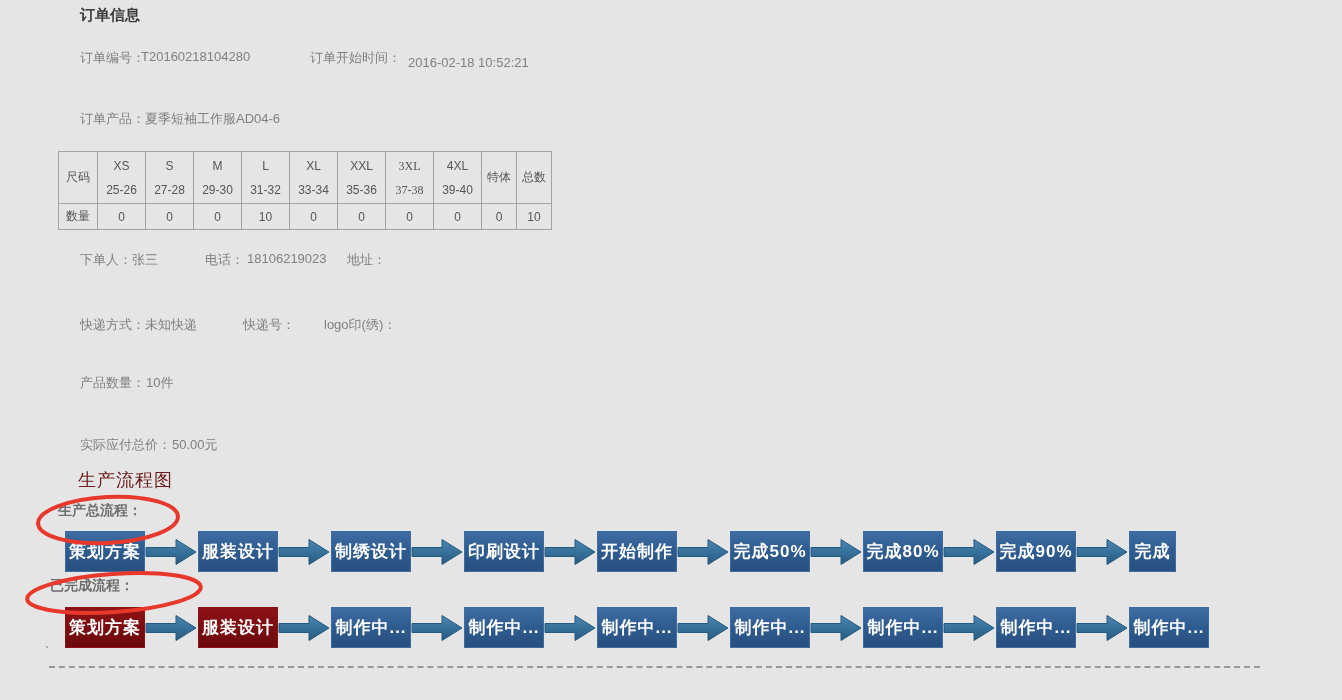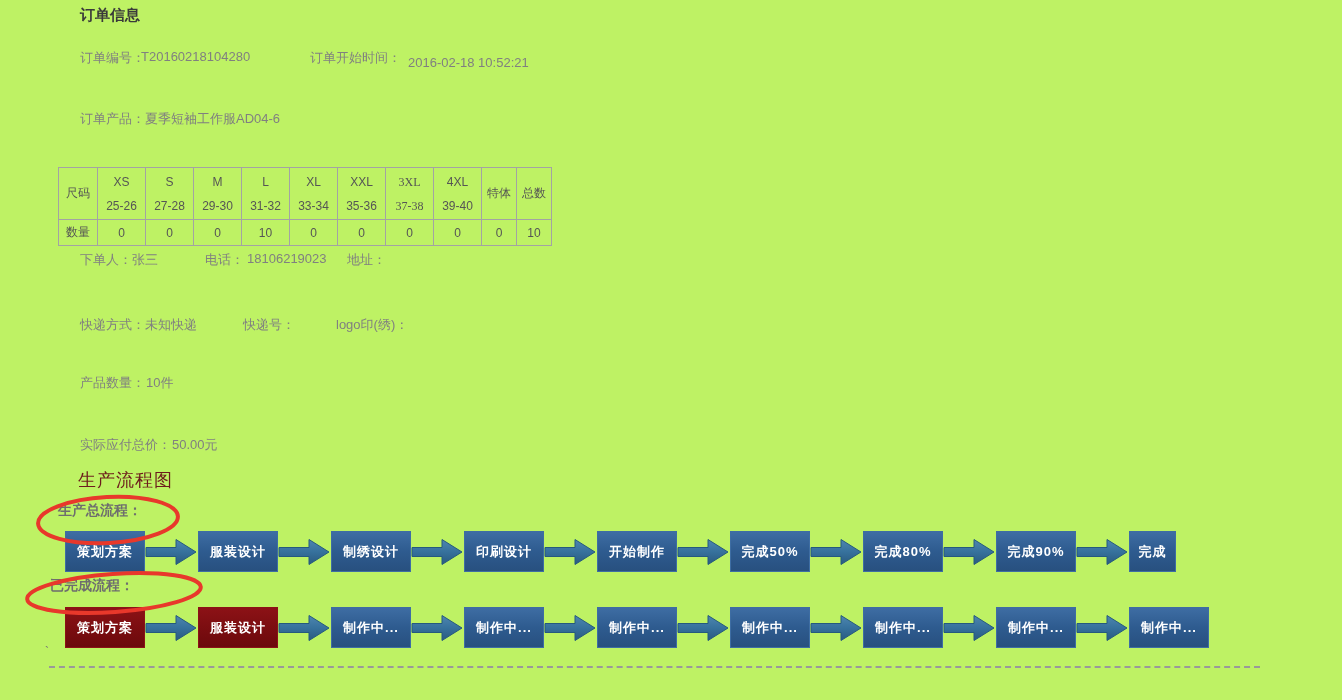--- a/index.html
+++ b/index.html
@@ -1,42 +1,42 @@
 <!DOCTYPE html>
 <html style="--box-blue: #2e5b8f; --box-maroon: #7a0d10; --arrow-blue: #36719c; --annotation-red: #e8382b; --flow-title: #6d1c1c; --text-gray: #808080; --table-border: #a3a3a3;"><head>
 <meta charset="utf-8">
 <style>
   html,body{margin:0;padding:0;background:#fff;}
   #screen{
     position:relative; width:1342px; height:700px; overflow:hidden;
-    background:#bef264; font-family:"Liberation Sans","DejaVu Sans",sans-serif;
+    background:#e5e5e5; font-family:"Liberation Sans","DejaVu Sans",sans-serif;
   }
   .t{ position:absolute; font-size:13px; color:var(--text-gray); white-space:nowrap; }
   .heading{ position:absolute; left:80px; top:6px; font-size:15px; font-weight:bold; color:#3a3a3a; }
   
   .size-table{
-    position:absolute; left:58px; top:167px; border-collapse:collapse; table-layout:fixed;
+    position:absolute; left:58px; top:151px; border-collapse:collapse; table-layout:fixed;
     color:#555; font-size:12px; text-align:center;
   }
   .size-table td{ border:1px solid var(--table-border); padding:0; }
   .size-table tr.hdr td{ height:51px; }
   .size-table tr.qty td{ height:25px; }
   .size-table .rowhead{ width:38px; }
   .hl{ height:24px; line-height:24px; }
   
   .flow-title{
     position:absolute; left:78px; top:468px; font-size:18px; font-weight:normal;
     color:var(--flow-title); font-family:"Liberation Serif","DejaVu Serif",serif; letter-spacing:1px;
   }
   .flow-label{ position:absolute; font-size:14px; font-weight:bold; color:#6e6e6e; white-space:nowrap; }
   .flow-row{ position:absolute; left:65px; display:flex; align-items:center; }
   .flow-box{
     box-sizing:border-box; width:80px; height:41px; flex:0 0 auto;
     display:flex; align-items:center; justify-content:center;
-    color:#fff; font-weight:bold; font-size:13px; letter-spacing:1px; white-space:nowrap;
+    color:#fff; font-weight:bold; font-size:17px; letter-spacing:1px; white-space:nowrap;
   }
   .flow-box.blue{ background:linear-gradient(180deg,#3e6da3 0%, var(--box-blue) 50%, #28507f 100%); border:1px solid #3e6da3; }
   .flow-box.maroon{ background:linear-gradient(180deg,#8c1216 0%, var(--box-maroon) 55%, #6c090c 100%); border:1px solid #8c1216; }
   .flow-arrow{ flex:0 0 auto; display:block; }
   .annotations{ position:absolute; left:20px; top:490px; z-index:5; pointer-events:none; }
   .annotations ellipse{ fill:none; stroke:var(--annotation-red); stroke-width:4; }
   .stray{ position:absolute; left:45px; top:645px; font-size:12px; color:#777; }
   .divider{ position:absolute; left:49px; top:666px; width:1211px; height:0; border-top:2px dashed #999; }
 </style>
 </head>
@@ -121,21 +121,21 @@
 
   <span class="t" style="left:80px;top:251px">下单人：</span>
   <span class="t" style="left:132px;top:251px">张三</span>
   <span class="t" style="left:205px;top:251px">电话：</span>
   <span class="t" style="left:247px;top:251px">18106219023</span>
   <span class="t" style="left:347px;top:251px">地址：</span>
 
   <span class="t" style="left:80px;top:316px">快递方式：</span>
   <span class="t" style="left:145px;top:316px">未知快递</span>
   <span class="t" style="left:243px;top:316px">快递号：</span>
-  <span class="t" style="left:336px;top:316px">logo印(绣)：</span>
+  <span class="t" style="left:324px;top:316px">logo印(绣)：</span>
 
   <span class="t" style="left:80px;top:374px">产品数量：</span>
   <span class="t" style="left:146px;top:374px">10件</span>
 
   <span class="t" style="left:80px;top:436px">实际应付总价：</span>
   <span class="t" style="left:172px;top:436px">50.00元</span>
 
   <div class="flow-title">生产流程图</div>
 
   <div class="flow-label" style="left:58px;top:502px">生产总流程：</div>

